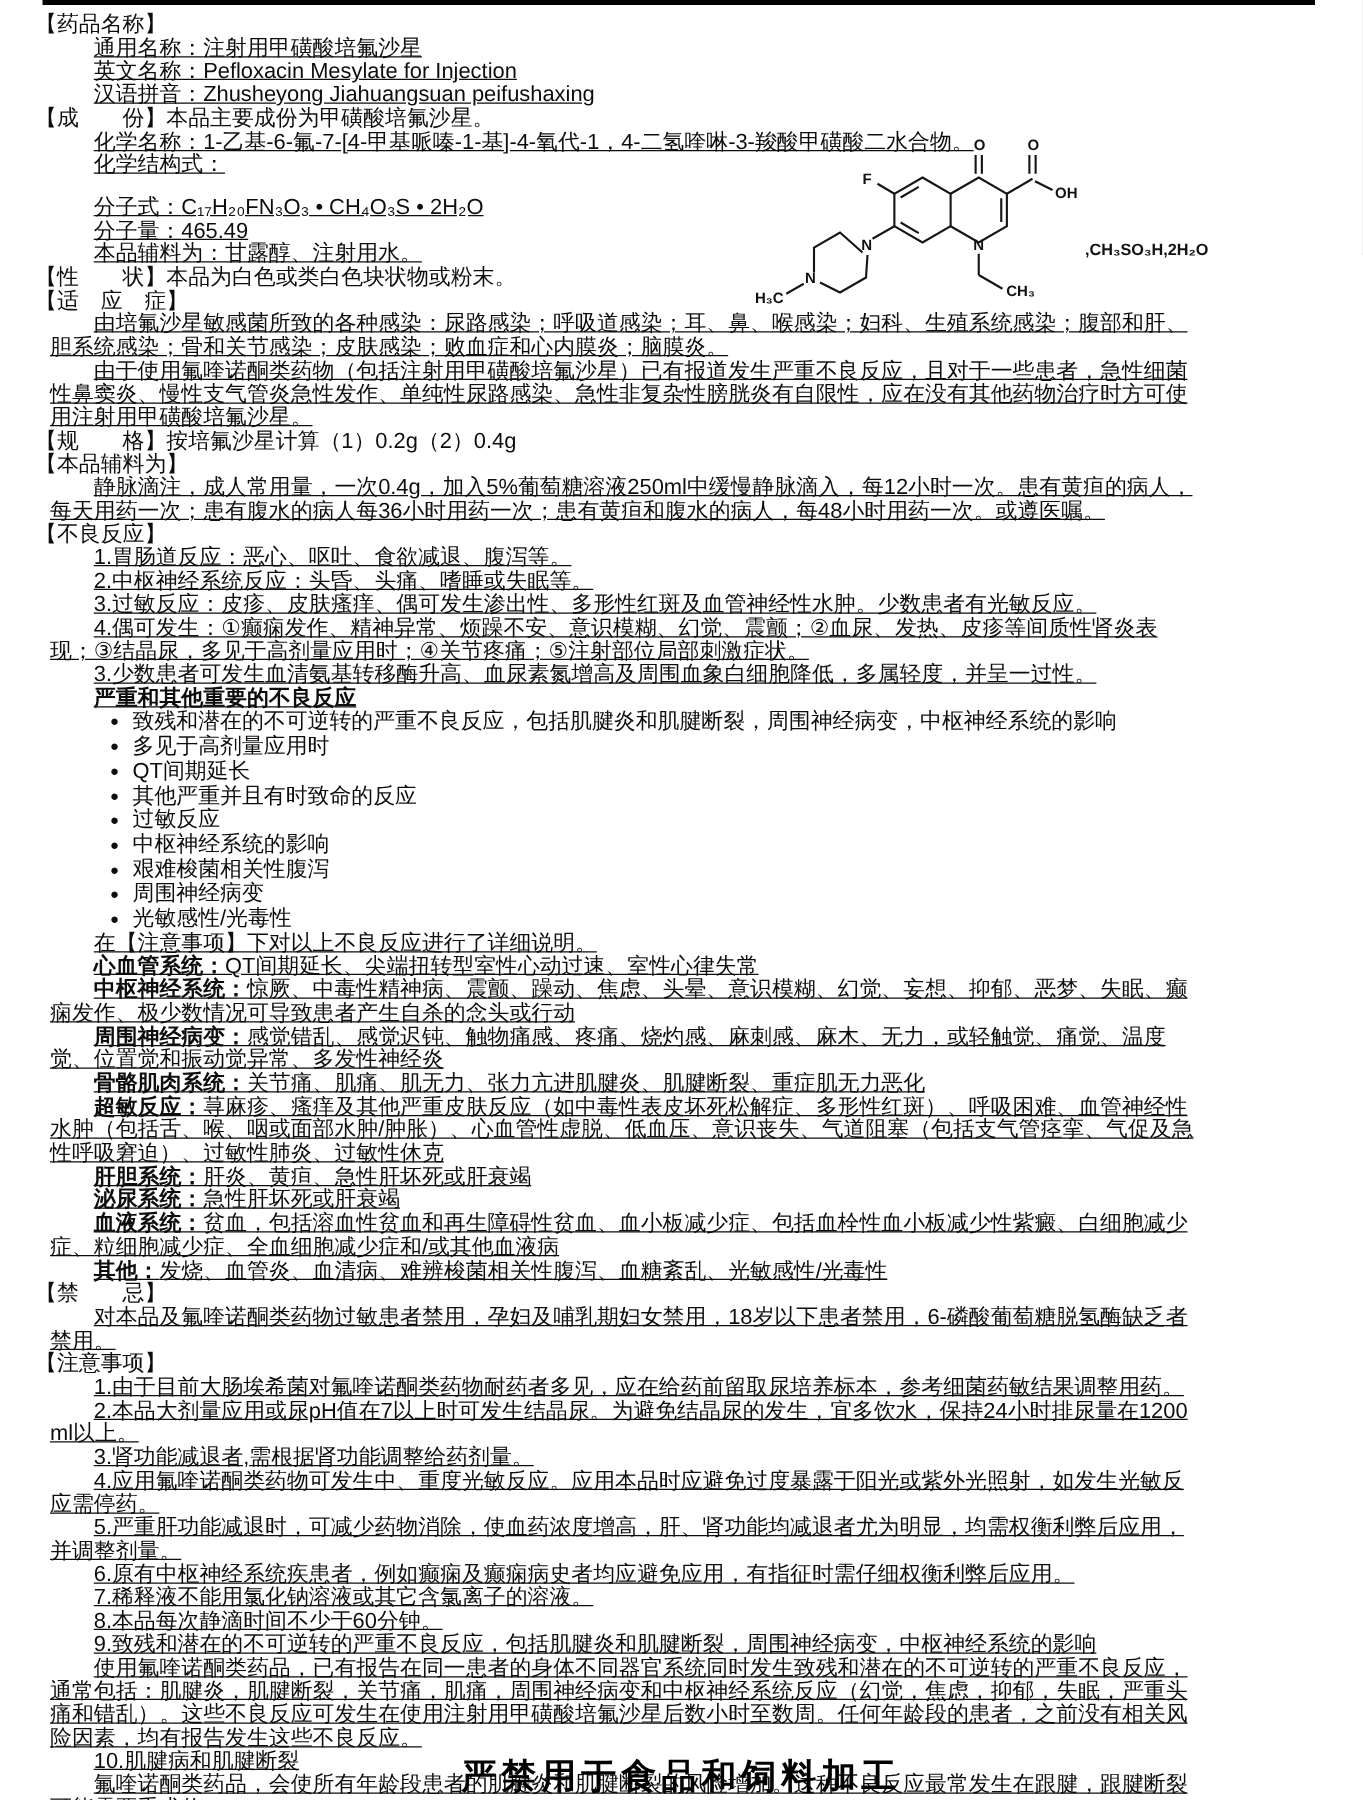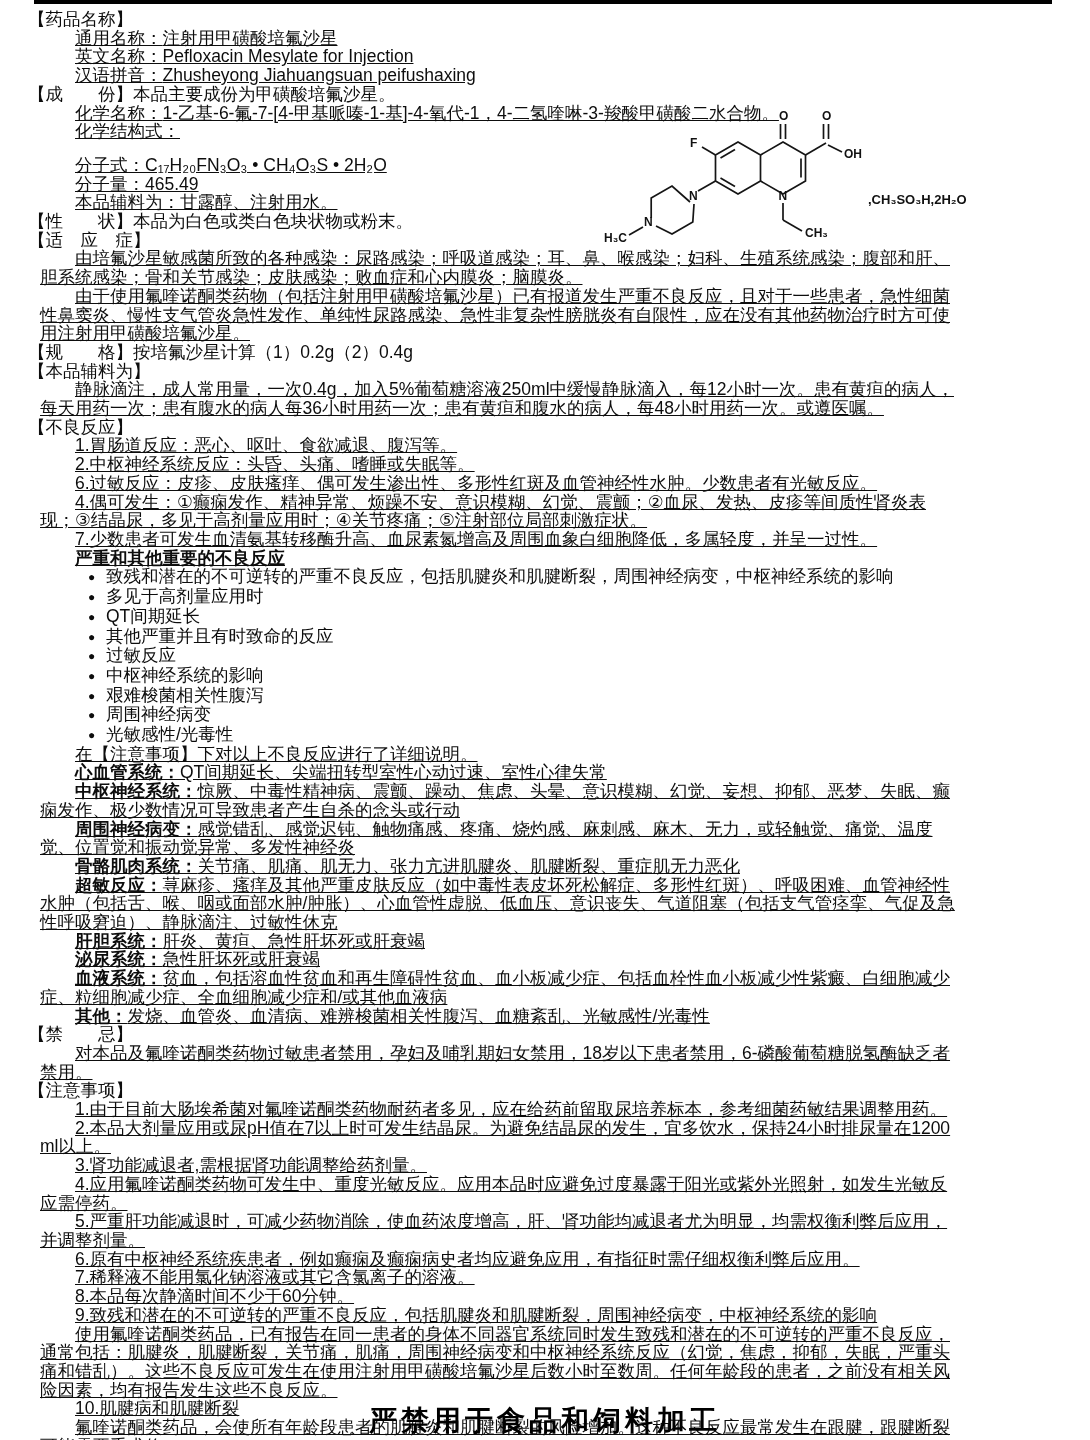--- a/index.html
+++ b/index.html
@@ -52,42 +52,42 @@
     <div class="ln p">由于使用氟喹诺酮类药物（包括注射用甲磺酸培氟沙星）已有报道发生严重不良反应，且对于一些患者，急性细菌性鼻窦炎、慢性支气管炎急性发作、单纯性尿路感染、急性非复杂性膀胱炎有自限性，应在没有其他药物治疗时方可使用注射用甲磺酸培氟沙星。</div>
 
     <div class="ln h"><span>【规　　格】</span><span>按培氟沙星计算（1）0.2g（2）0.4g</span></div>
 
     <div class="ln h"><span>【本品辅料为】</span></div>
     <div class="ln p">静脉滴注，成人常用量，一次0.4g，加入5%葡萄糖溶液250ml中缓慢静脉滴入，每12小时一次。患有黄疸的病人，每天用药一次；患有腹水的病人每36小时用药一次；患有黄疸和腹水的病人，每48小时用药一次。或遵医嘱。</div>
 
     <div class="ln h"><span>【不良反应】</span></div>
     <div class="ln p">1.胃肠道反应：恶心、呕吐、食欲减退、腹泻等。</div>
     <div class="ln p">2.中枢神经系统反应：头昏、头痛、嗜睡或失眠等。</div>
-    <div class="ln p">6.过敏反应：皮疹、皮肤瘙痒、偶可发生渗出性、多形性红斑及血管神经性水肿。少数患者有光敏反应。</div>
+    <div class="ln p">3.过敏反应：皮疹、皮肤瘙痒、偶可发生渗出性、多形性红斑及血管神经性水肿。少数患者有光敏反应。</div>
     <div class="ln p">4.偶可发生：①癫痫发作、精神异常、烦躁不安、意识模糊、幻觉、震颤；②血尿、发热、皮疹等间质性肾炎表现；③结晶尿，多见于高剂量应用时；④关节疼痛；⑤注射部位局部刺激症状。</div>
-    <div class="ln p">7.少数患者可发生血清氨基转移酶升高、血尿素氮增高及周围血象白细胞降低，多属轻度，并呈一过性。</div>
+    <div class="ln p">3.少数患者可发生血清氨基转移酶升高、血尿素氮增高及周围血象白细胞降低，多属轻度，并呈一过性。</div>
     <div class="ln p b">严重和其他重要的不良反应</div>
 
     <div class="ln bl"><span class="dot">●</span><span>致残和潜在的不可逆转的严重不良反应，包括肌腱炎和肌腱断裂，周围神经病变，中枢神经系统的影响</span></div>
     <div class="ln bl"><span class="dot">●</span><span>多见于高剂量应用时</span></div>
     <div class="ln bl"><span class="dot">●</span><span>QT间期延长</span></div>
     <div class="ln bl"><span class="dot">●</span><span>其他严重并且有时致命的反应</span></div>
     <div class="ln bl"><span class="dot">●</span><span>过敏反应</span></div>
     <div class="ln bl"><span class="dot">●</span><span>中枢神经系统的影响</span></div>
     <div class="ln bl"><span class="dot">●</span><span>艰难梭菌相关性腹泻</span></div>
     <div class="ln bl"><span class="dot">●</span><span>周围神经病变</span></div>
     <div class="ln bl"><span class="dot">●</span><span>光敏感性/光毒性</span></div>
 
     <div class="ln p">在【注意事项】下对以上不良反应进行了详细说明。</div>
 
     <div class="ln p"><span class="syslb">心血管系统：</span><span>QT间期延长、尖端扭转型室性心动过速、室性心律失常</span></div>
     <div class="ln p"><span class="syslb">中枢神经系统：</span><span>惊厥、中毒性精神病、震颤、躁动、焦虑、头晕、意识模糊、幻觉、妄想、抑郁、恶梦、失眠、癫痫发作、极少数情况可导致患者产生自杀的念头或行动</span></div>
     <div class="ln p"><span class="syslb">周围神经病变：</span><span>感觉错乱、感觉迟钝、触物痛感、疼痛、烧灼感、麻刺感、麻木、无力，或轻触觉、痛觉、温度觉、位置觉和振动觉异常、多发性神经炎</span></div>
     <div class="ln p"><span class="syslb">骨骼肌肉系统：</span><span>关节痛、肌痛、肌无力、张力亢进肌腱炎、肌腱断裂、重症肌无力恶化</span></div>
-    <div class="ln p"><span class="syslb">超敏反应：</span><span>荨麻疹、瘙痒及其他严重皮肤反应（如中毒性表皮坏死松解症、多形性红斑）、呼吸困难、血管神经性水肿（包括舌、喉、咽或面部水肿/肿胀）、心血管性虚脱、低血压、意识丧失、气道阻塞（包括支气管痉挛、气促及急性呼吸窘迫）、静脉滴注、过敏性休克</span></div>
+    <div class="ln p"><span class="syslb">超敏反应：</span><span>荨麻疹、瘙痒及其他严重皮肤反应（如中毒性表皮坏死松解症、多形性红斑）、呼吸困难、血管神经性水肿（包括舌、喉、咽或面部水肿/肿胀）、心血管性虚脱、低血压、意识丧失、气道阻塞（包括支气管痉挛、气促及急性呼吸窘迫）、过敏性肺炎、过敏性休克</span></div>
     <div class="ln p"><span class="syslb">肝胆系统：</span><span>肝炎、黄疸、急性肝坏死或肝衰竭</span></div>
     <div class="ln p"><span class="syslb">泌尿系统：</span><span>急性肝坏死或肝衰竭</span></div>
     <div class="ln p"><span class="syslb">血液系统：</span><span>贫血，包括溶血性贫血和再生障碍性贫血、血小板减少症、包括血栓性血小板减少性紫癜、白细胞减少症、粒细胞减少症、全血细胞减少症和/或其他血液病</span></div>
     <div class="ln p"><span class="syslb">其他：</span><span>发烧、血管炎、血清病、难辨梭菌相关性腹泻、血糖紊乱、光敏感性/光毒性</span></div>
 
     <div class="ln h"><span>【禁　　忌】</span></div>
     <div class="ln p">对本品及氟喹诺酮类药物过敏患者禁用，孕妇及哺乳期妇女禁用，18岁以下患者禁用，6-磷酸葡萄糖脱氢酶缺乏者禁用。</div>
 
     <div class="ln h"><span>【注意事项】</span></div>
     <div class="ln p">1.由于目前大肠埃希菌对氟喹诺酮类药物耐药者多见，应在给药前留取尿培养标本，参考细菌药敏结果调整用药。</div>

